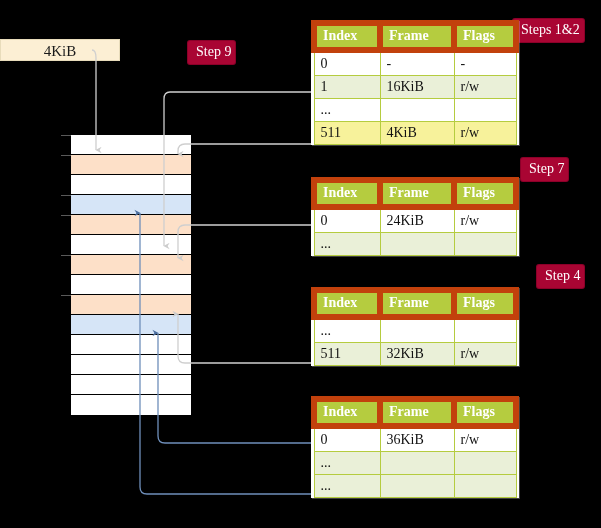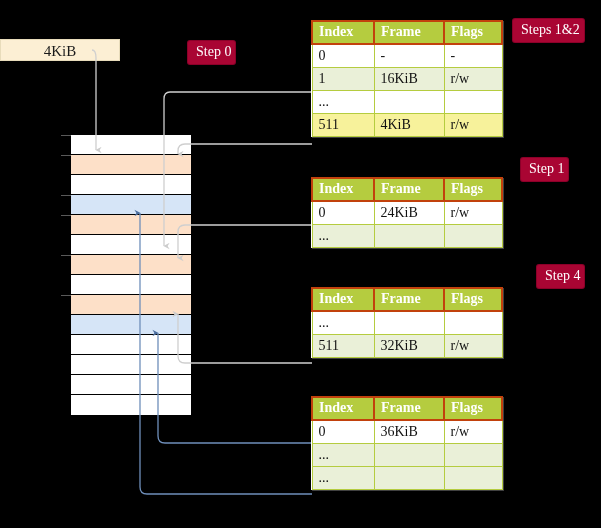--- a/index.html
+++ b/index.html
@@ -50,21 +50,21 @@
     background: #ffffff;
     font-size: 14px;
     box-shadow: 1px 1px 0 rgba(255,255,255,0.25);
   }
   .ptable th {
     background: #b5cc3f;
     color: #ffffff;
     font-weight: bold;
     text-align: left;
     padding: 2px 6px 3px 6px;
-    border: 2px solid #c2410c;
+    border: 6px solid #c2410c;
     white-space: nowrap;
     font-size: 14px;
   }
   .ptable td {
     background: #ffffff;
     color: #111111;
     text-align: left;
     padding: 2px 6px 3px 6px;
     border: 1px solid #b5cc3f;
     white-space: nowrap;
@@ -125,27 +125,27 @@
 </head>
 <body>
 
 <div id="canvas">
 
   <div class="req-box" style="left:0px; top:39px; width:120px;">
     <span>4KiB</span>
   </div>
 
   <div class="step-badge" style="left:188px; top:41px;">
-    <span>Step 0</span>
+    <span>Step 9</span>
   </div>
   <div class="step-badge" style="left:513px; top:19px;">
     <span>Steps 1&amp;2</span>
   </div>
   <div class="step-badge" style="left:521px; top:158px;">
-    <span>Step 1</span>
+    <span>Step 7</span>
   </div>
   <div class="step-badge" style="left:537px; top:265px;">
     <span>Step 4</span>
   </div>
 
   <div id="memgrid">
       <div class="memrow" style="top: 0px;"></div>
       <div class="memtick" style="top: 0px;"></div>
       <div class="memrow peach" style="top: 20px;"></div>
       <div class="memtick" style="top: 20px;"></div>

